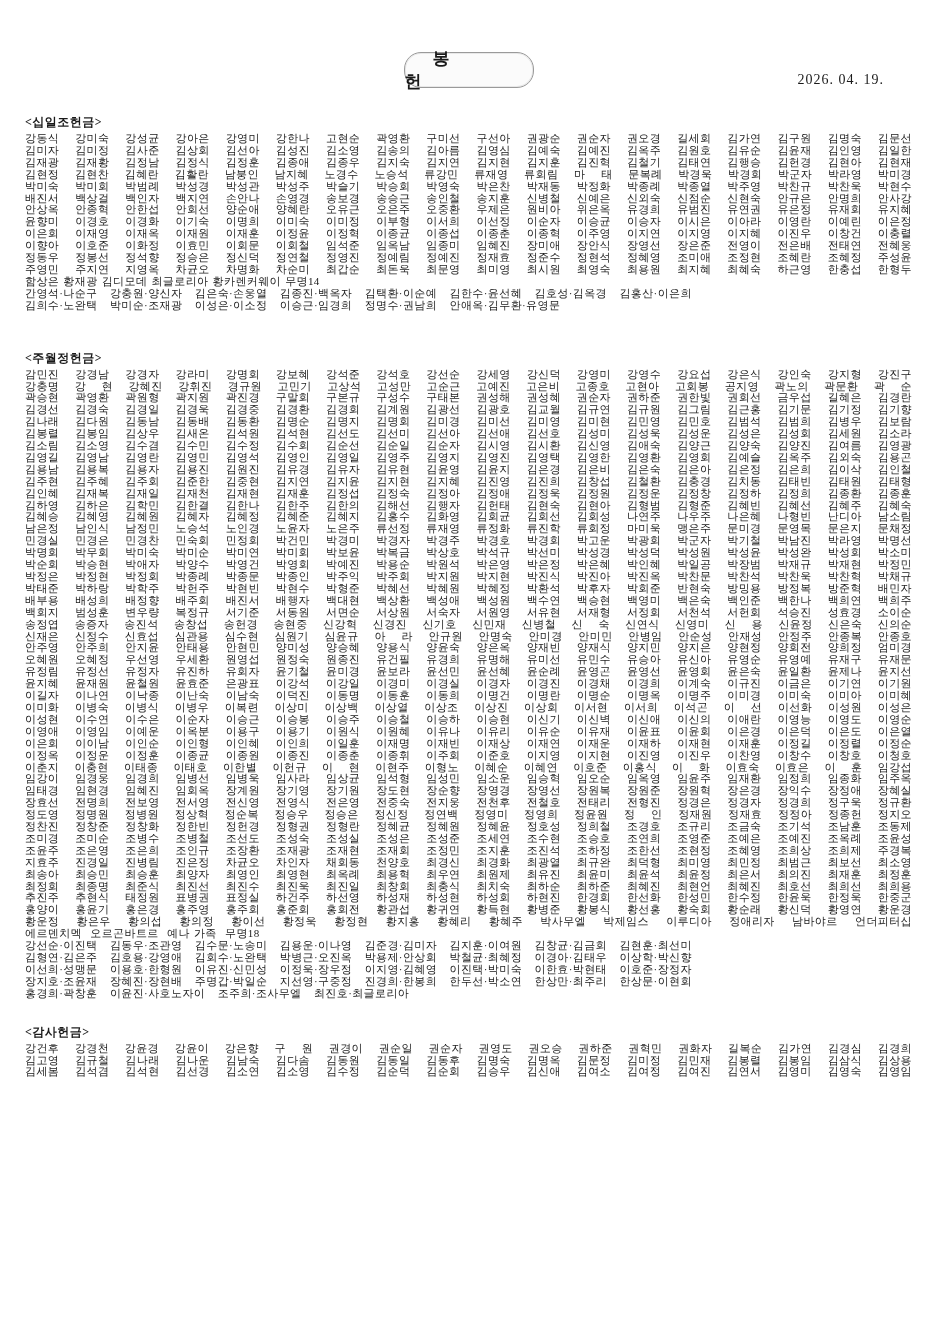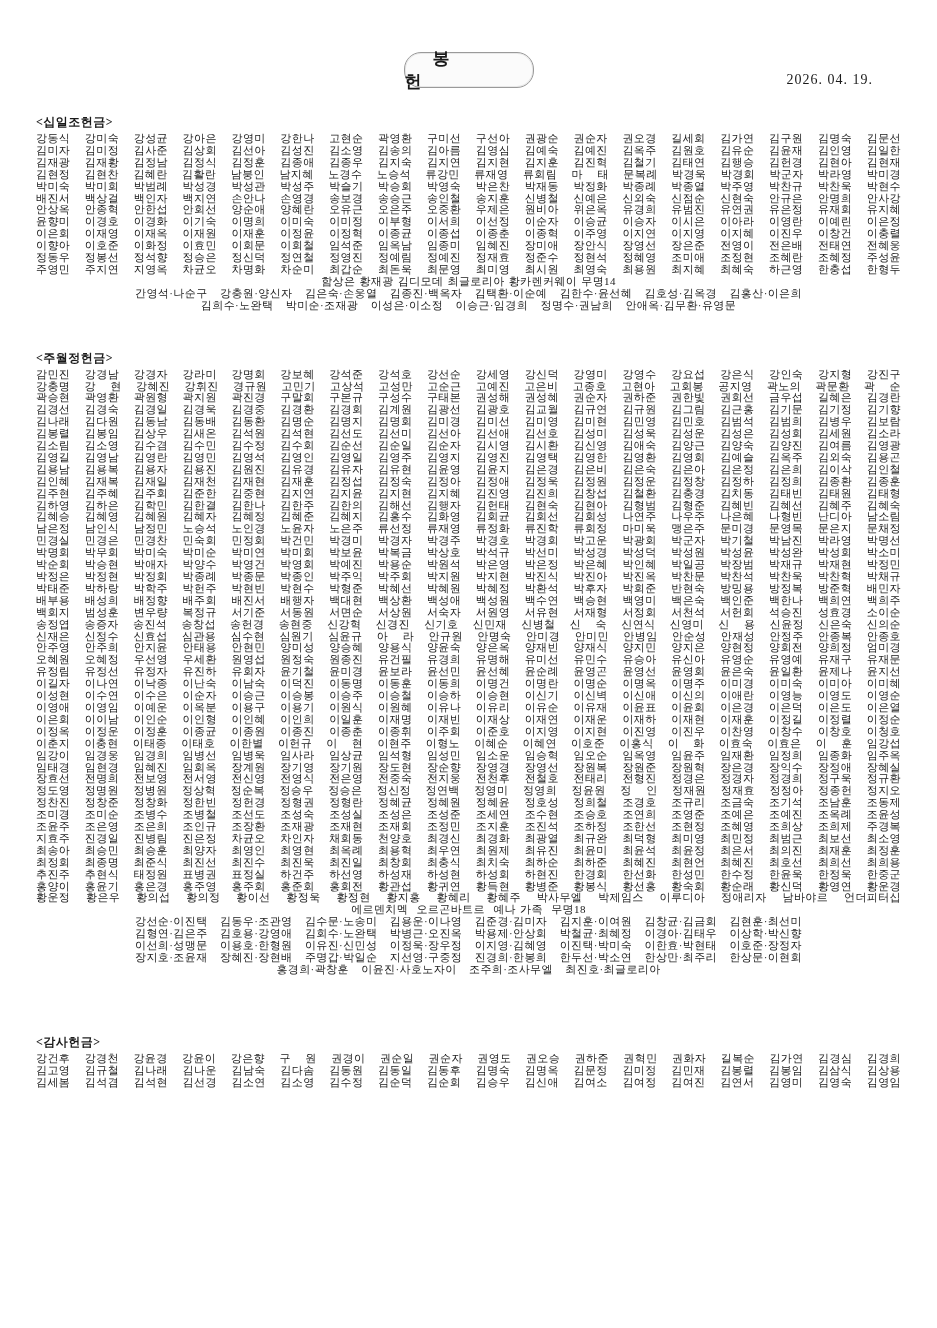--- a/index.html
+++ b/index.html
@@ -1,44 +1,44 @@
 <!DOCTYPE html>
 <html><head>
 <meta charset="utf-8">
 <style>
   html,body{margin:0;padding:0;background:#ffffff;}
   body{
     width:937px;height:1328px;
     font-family:"Liberation Serif","DejaVu Serif",serif;
     color:#1a1a1a;position:relative;overflow:hidden;
   }
-  .page{padding:0 36px;box-sizing:border-box;width:937px;}
+  .page{padding:0 25px;box-sizing:border-box;width:937px;}
   .header-row{position:relative;height:100px;}
   .title-badge{
     position:absolute;left:50%;top:52px;transform:translateX(-50%);
     width:128px;height:34px;border:1px solid #9a9a9a;border-radius:17px;
     background:#fbfbfb;display:flex;align-items:center;justify-content:center;
     font-size:17px;font-weight:bold;letter-spacing:28px;text-indent:28px;
     box-shadow:0 0 0 1px #e8e8e8 inset;
   }
   .date-label{
     position:absolute;right:28px;top:72px;font-size:14px;letter-spacing:1px;
   }
   .section{margin-top:0;}
   .section-title{
     font-size:12px;font-weight:bold;margin:14px 0 2px 0;letter-spacing:0.5px;
   }
   .sec-gap-lg{margin-top:38px;}
-  .sec-gap-xl{margin-top:58px;}
+  .sec-gap-xl{margin-top:24px;}
   .line{
     font-size:11px;line-height:11.9px;letter-spacing:0.4px;
     word-spacing:1px;color:#191919;
   }
   .line-justify{text-align:justify;text-align-last:justify;}
-  .line-left{white-space:pre-wrap;text-align:center;}
+  .line-left{white-space:pre-wrap;text-align:left;}
 </style>
 </head>
 <body>
 
 <div class="page">
   <div class="header-row">
     <div class="title-badge">
       <span>봉  헌</span>
     </div>
     <div class="date-label">2026. 04. 19.</div>
@@ -66,38 +66,40 @@
         <div class="section-title">&lt;주월정헌금&gt;</div>
         <div class="line line-justify">감민진 강경남 강경자 강라미 강명회 강보혜 강석준 강석호 강선순 강세영 강신덕 강영미 강영수 강요섭 강은식 강인숙 강지형 강진구</div>
         <div class="line line-justify">강충명 강  현 강혜진 강휘진 경규원 고민기 고상석 고성만 고순근 고예진 고은비 고종호 고현아 고회봉 공지영 곽노의 곽문환 곽  순</div>
         <div class="line line-justify">곽승현 곽영환 곽원형 곽지원 곽진경 구말회 구본규 구성수 구태본 권성해 권성혜 권순자 권하준 권한빛 권회선 금우섭 길혜은 김경란</div>
         <div class="line line-justify">김경선 김경숙 김경일 김경욱 김경중 김경환 김경회 김계원 김광선 김광호 김교월 김규연 김규원 김그림 김근홍 김기문 김기정 김기향</div>
         <div class="line line-justify">김나래 김다원 김동남 김동배 김동환 김명순 김명지 김명회 김미경 김미선 김미영 김미현 김민영 김민호 김범석 김범희 김병우 김보람</div>
         <div class="line line-justify">김봉렬 김봉임 김상우 김새온 김석원 김석현 김선도 김선미 김선아 김선애 김선호 김성미 김성욱 김성운 김성은 김성회 김세원 김소라</div>
         <div class="line line-justify">김소림 김소영 김수겸 김수민 김수정 김수회 김순선 김순일 김순자 김시영 김시환 김신영 김애숙 김양근 김양숙 김양진 김여름 김영광</div>
         <div class="line line-justify">김영길 김영남 김영란 김영민 김영석 김영인 김영일 김영주 김영지 김영진 김영택 김영한 김영환 김영회 김예슬 김옥주 김외숙 김용곤</div>
         <div class="line line-justify">김용남 김용복 김용자 김용진 김원진 김유경 김유자 김유현 김윤영 김윤지 김은경 김은비 김은숙 김은아 김은정 김은희 김이삭 김인철</div>
+        <div class="line line-justify">김주현 김주혜 김주회 김준한 김중현 김지연 김지윤 김지현 김지혜 김진영 김진희 김창섭 김철환 김충경 김치동 김태빈 김태원 김태형</div>
         <div class="line line-justify">김인혜 김재복 김재일 김재천 김재현 김재훈 김정섭 김정숙 김정아 김정애 김정욱 김정원 김정운 김정창 김정하 김정희 김종환 김종훈</div>
-        <div class="line line-justify">김주현 김주혜 김주회 김준한 김중현 김지연 김지윤 김지현 김지혜 김진영 김진희 김창섭 김철환 김충경 김치동 김태빈 김태원 김태형</div>
         <div class="line line-justify">김하영 김하은 김학민 김한결 김한나 김한주 김한의 김해선 김행자 김헌태 김현숙 김현아 김형범 김형준 김혜빈 김혜선 김혜주 김혜숙</div>
         <div class="line line-justify">김혜승 김혜영 김혜원 김혜자 김혜정 김혜준 김혜지 김홍수 김화영 김회균 김회선 김회성 나연주 나우주 나은혜 나형빈 난디아 남소림</div>
         <div class="line line-justify">남은정 남인식 남정민 노승석 노인경 노윤자 노은주 류선정 류재영 류정화 류진학 류회정 마미욱 맹은주 문미경 문영목 문은지 문채정</div>
         <div class="line line-justify">민경실 민경은 민경찬 민숙회 민정회 박건민 박경미 박경자 박경주 박경호 박경회 박고운 박광회 박군자 박기철 박남진 박라영 박명선</div>
         <div class="line line-justify">박명회 박무회 박미숙 박미순 박미연 박미회 박보윤 박복금 박상호 박석규 박선미 박성경 박성덕 박성원 박성윤 박성완 박성회 박소미</div>
         <div class="line line-justify">박순회 박승현 박애자 박양수 박영건 박영회 박예진 박용순 박원석 박은영 박은정 박은혜 박인혜 박일공 박장범 박재규 박재현 박정민</div>
         <div class="line line-justify">박정은 박정현 박정회 박종례 박종문 박종인 박주익 박주회 박지원 박지현 박진식 박진아 박진옥 박찬문 박찬석 박찬욱 박찬혁 박채규</div>
         <div class="line line-justify">박태준 박하랑 박학주 박헌주 박현빈 박현수 박형준 박혜선 박혜원 박혜정 박환석 박후자 박회준 반현숙 방밍용 방정복 방준혁 배민자</div>
         <div class="line line-justify">배부용 배성희 배정향 배주회 배진서 배행자 백대현 백상환 백성애 백성원 백수연 백승현 백영미 백은숙 백인준 백한나 백희연 백희주</div>
         <div class="line line-justify">백회지 범성훈 변우량 복정규 서기준 서동원 서면순 서상원 서숙자 서원영 서유현 서재형 서정회 서천석 서헌회 석승진 성효경 소이순</div>
         <div class="line line-justify">송정엽 송증자 송진석 송창섭 송헌경 송현중 신강혁 신경진 신기호 신민재 신병철 신  숙 신연식 신영미 신  용 신윤정 신은숙 신의순</div>
         <div class="line line-justify">신재은 신정수 신효섭 심관용 심수현 심원기 심윤규 아  라 안규원 안명숙 안미경 안미민 안병임 안순성 안재성 안정주 안종복 안종호</div>
         <div class="line line-justify">안주영 안주희 안지윤 안태용 안현민 양미성 양승혜 양용식 양윤숙 양은옥 양재빈 양재식 양지민 양지은 양현정 양회전 양희정 엄미경</div>
         <div class="line line-justify">오혜원 오혜정 우선영 우세환 원영섭 원정숙 원종진 유건필 유경희 유명해 유미선 유민수 유승아 유신아 유영순 유영예 유재구 유재문</div>
         <div class="line line-justify">유정림 유정선 유정자 유진하 유회자 윤기철 윤미경 윤보라 윤선민 윤선혜 윤순례 윤영곤 윤영선 윤영회 윤은숙 윤일환 윤제나 윤지선</div>
+        <div class="line line-justify">윤지혜 윤재원 윤철원 윤효준 은광표 이강석 이강일 이경미 이경실 이경자 이경진 이경채 이경희 이계숙 이규진 이금은 이기연 이기원</div>
         <div class="line line-justify">이길자 이나연 이낙종 이난숙 이남숙 이덕진 이동명 이동훈 이동희 이명건 이명란 이명순 이명옥 이명주 이미경 이미숙 이미아 이미혜</div>
+        <div class="line line-justify">이미화 이병숙 이병식 이병우 이복련 이상미 이상백 이상열 이상조 이상진 이상회 이서현 이서희 이석곤 이  선 이선화 이성원 이성은</div>
         <div class="line line-justify">이성현 이수연 이수은 이순자 이승근 이승봉 이승주 이승철 이승하 이승현 이신기 이신벽 이신애 이신의 이애란 이영능 이영도 이영순</div>
         <div class="line line-justify">이영애 이영임 이예운 이옥분 이용구 이용기 이원식 이원혜 이유나 이유리 이유순 이유재 이윤표 이윤회 이은경 이은덕 이은도 이은열</div>
         <div class="line line-justify">이은회 이이남 이인순 이인형 이인혜 이인희 이일훈 이재명 이재빈 이재상 이재연 이재운 이재하 이재현 이재훈 이정길 이정렬 이정순</div>
         <div class="line line-justify">이정옥 이정운 이정훈 이종균 이종원 이종진 이종춘 이종휘 이주회 이준호 이지영 이지현 이진영 이진우 이찬영 이창수 이창호 이청호</div>
         <div class="line line-justify">이춘지 이충현 이태종 이태호 이한별 이헌규 이  현 이현주 이형노 이혜순 이혜연 이호준 이홍식 이  화 이효숙 이효은 이  훈 임강섭</div>
         <div class="line line-justify">임강이 임경웅 임경희 임병선 임병욱 임사라 임상균 임석형 임성민 임소운 임승혁 임오순 임옥영 임윤주 임재환 임정희 임종화 임주옥</div>
         <div class="line line-justify">임태경 임현경 임혜진 임회옥 장계원 장기영 장기원 장도현 장순향 장영경 장영선 장원복 장원준 장원혁 장은경 장익수 장정애 장혜실</div>
         <div class="line line-justify">장효선 전명희 전보영 전서영 전신영 전영식 전은영 전중숙 전지웅 전천후 전철호 전태리 전형진 정경은 정경자 정경희 정구욱 정규환</div>
         <div class="line line-justify">정도영 정명원 정병원 정상혁 정순복 정승우 정승은 정신정 정연백 정영미 정영희 정윤원 정  인 정재원 정재효 정정아 정종헌 정지오</div>
         <div class="line line-justify">정찬진 정창준 정창화 정한빈 정헌경 정형권 정형란 정혜균 정혜원 정혜윤 정호성 정희철 조경호 조규리 조금숙 조기석 조남훈 조동제</div>

